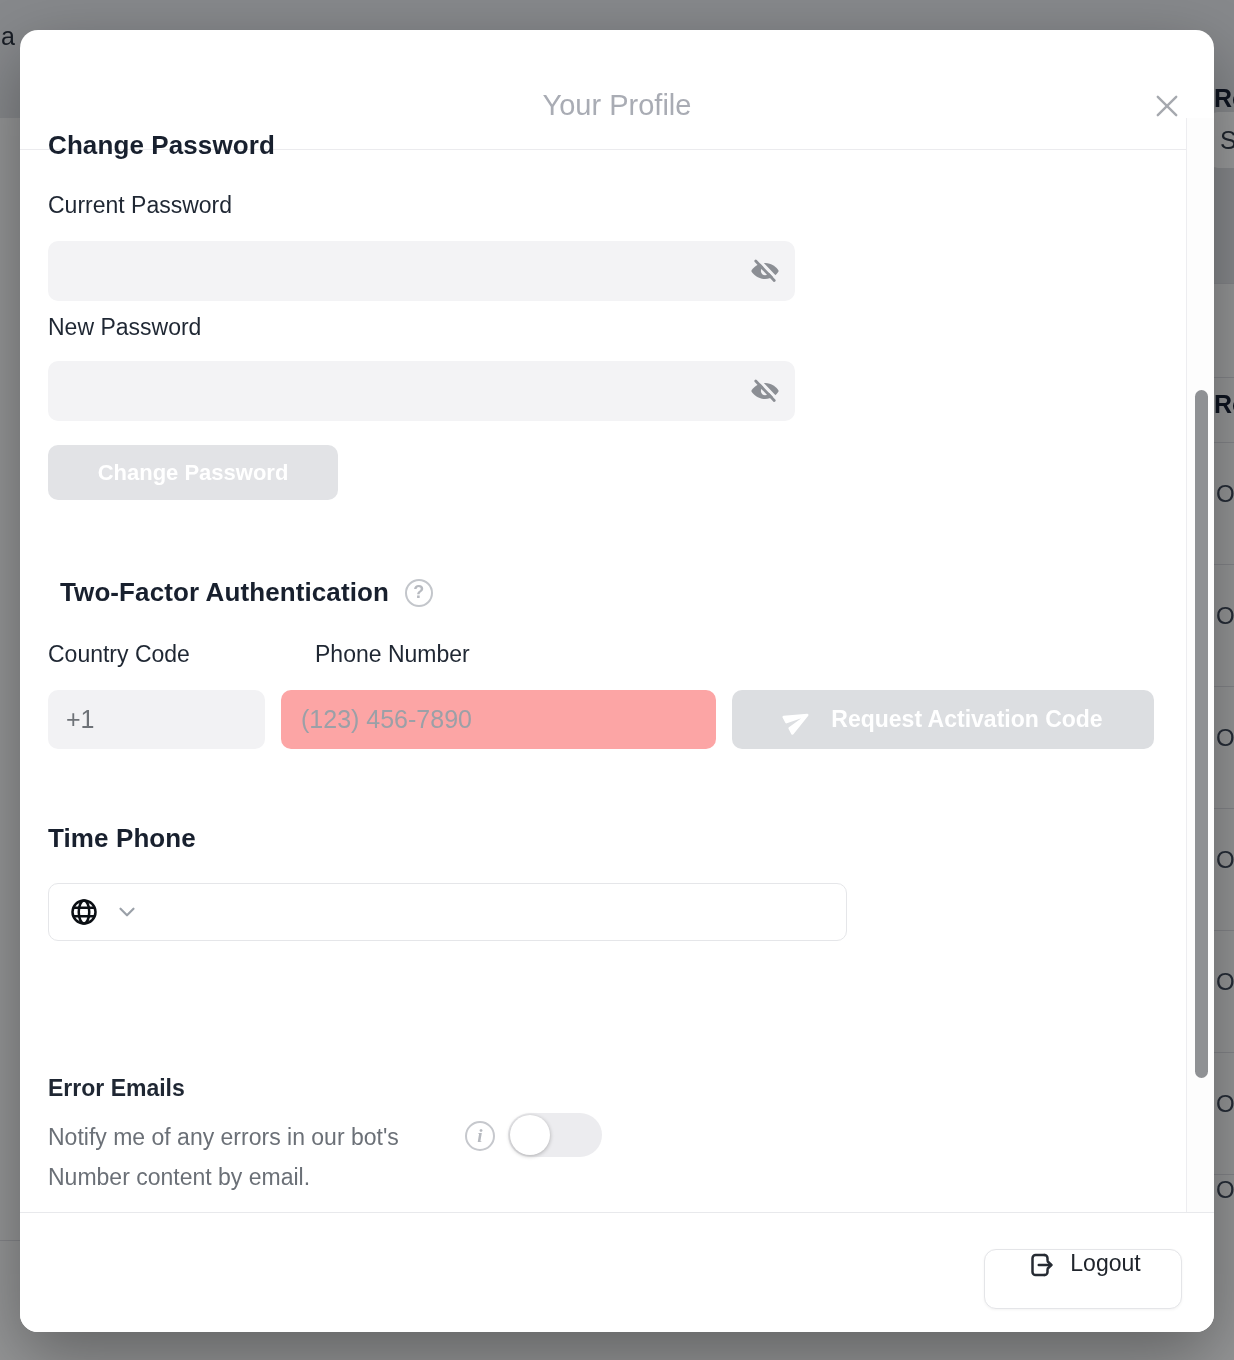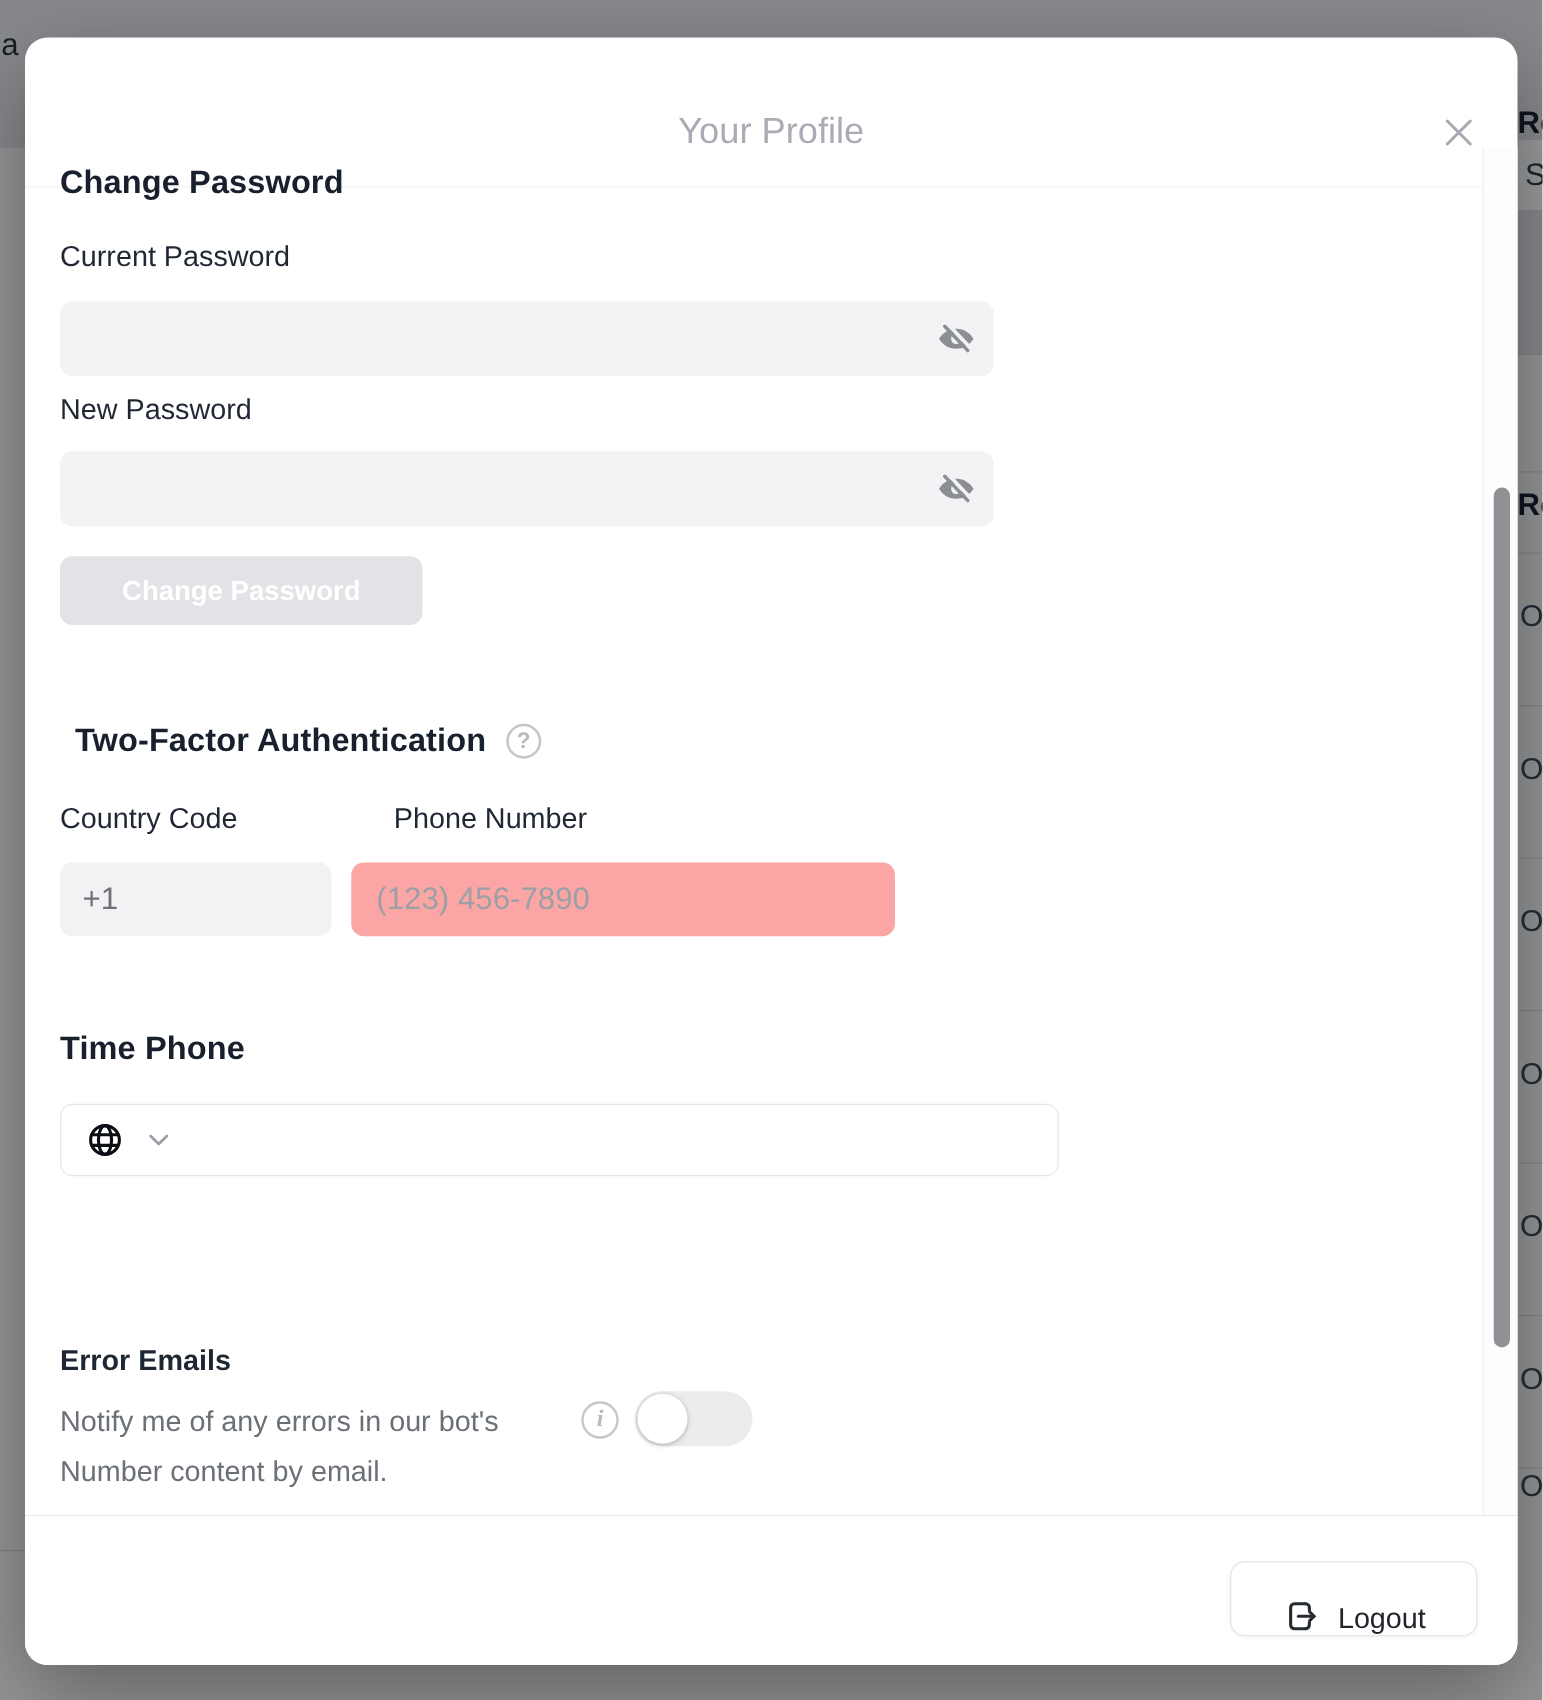--- a/index.html
+++ b/index.html
@@ -154,21 +154,21 @@
     box-shadow:0 1px 4px rgba(0,0,0,0.28);
   }
 
   .modal-footer {
     position:absolute; bottom:0; left:0; right:0; height:120px;
     background:#ffffff; border-top:1px solid #e8e9ec; border-radius:0 0 18px 18px;
   }
   .logout-btn {
     position:absolute; right:32px; top:36px; width:198px; height:60px;
     background:#ffffff; border:1px solid #e4e5e8; border-radius:12px;
-    display:flex; align-items:flex-end; justify-content:center; gap:15px;
+    display:flex; align-items:flex-start; justify-content:center; gap:15px;
     font-size:23px; font-weight:500; color:#20252c; cursor:pointer;
     box-shadow:0 1px 3px rgba(0,0,0,0.05);
     font-family:"Liberation Sans", sans-serif;
   }
 </style>
 </head>
 <body>
 
 <div>
   <div class="bg-band"></div>
@@ -247,20 +247,28 @@
     <button class="btn-change" disabled="">Change Password</button>
 
     <div class="section-heading h-2fa">
       <span>Two-Factor Authentication</span>
       <span class="q-icon">?</span>
     </div>
     <div class="field-label lbl-country">Country Code</div>
     <div class="field-label lbl-phone">Phone Number</div>
     <input type="text" class="input-country" value="+1" style="">
     <input type="text" class="input-phone" placeholder="(123) 456-7890" style="">
+    <button class="btn-request" disabled="">
+      <span class="send-icon">
+        <svg width="30" height="30" viewBox="0 0 24 24">
+          <path fill="#ffffff" d="M3.4 20.4l17.4-7.5c.8-.35.8-1.45 0-1.8L3.4 3.6c-.66-.3-1.4.2-1.4.9v4.7c0 .5.37.93.87 1L15 12 2.87 13.8c-.5.07-.87.5-.87 1v4.7c0 .7.74 1.2 1.4.9z"></path>
+        </svg>
+      </span>
+      <span>Request Activation Code</span>
+    </button>
 
     <div class="section-heading h-tz">Time Phone</div>
     <div class="tz-select">
       <span style="display:flex;">
         <svg width="30" height="30" viewBox="0 0 24 24" fill="none" stroke="#0b0f14" stroke-width="2">
           <circle cx="12" cy="12" r="9.2"></circle>
           <ellipse cx="12" cy="12" rx="4.2" ry="9.2"></ellipse>
           <line x1="3.4" y1="8.6" x2="20.6" y2="8.6"></line>
           <line x1="3.4" y1="15.4" x2="20.6" y2="15.4"></line>
         </svg>

